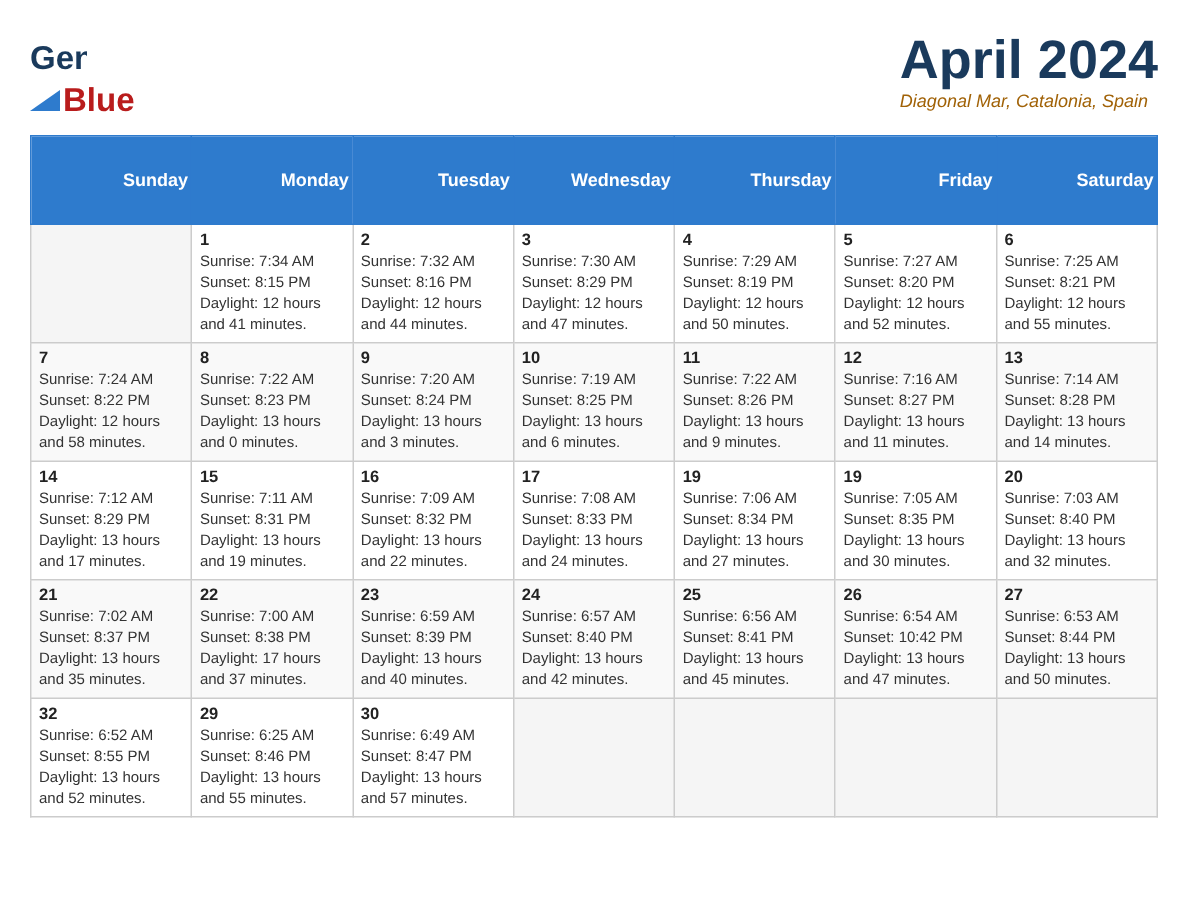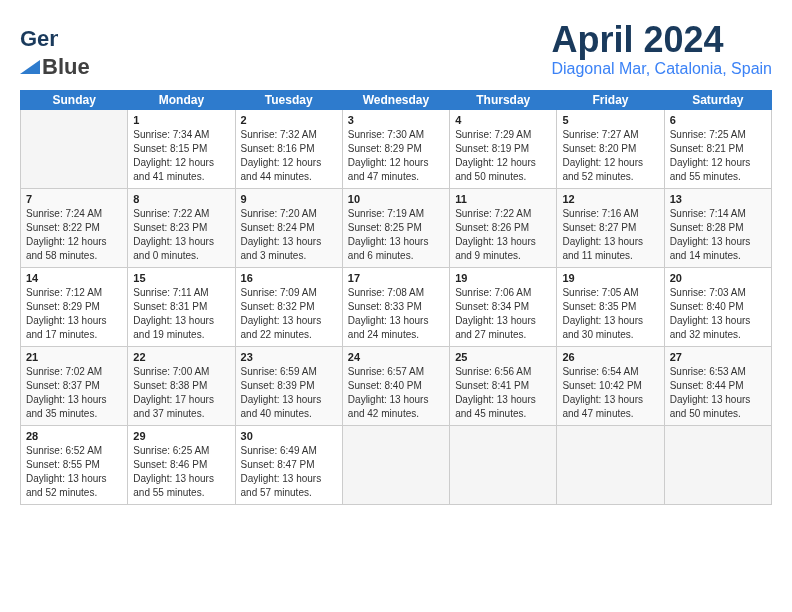--- a/index.html
+++ b/index.html
@@ -23,33 +23,34 @@
     .title-block {
       text-align: left;
     }
     .month-title {
       font-size: 36px;
       font-weight: bold;
       color: #1a3a5c;
       line-height: 1.1;
     }
     .location-title {
-      font-size: 16px;
-      color: #3b82f6;
+      font-size: 12px;
+      color: #a16207;
+      font-style: italic;
     }
     table {
       width: 100%;
       border-collapse: collapse;
       font-size: 10.5px;
     }
     thead tr th {
       background-color: #2e7bcd;
       color: #fff;
-      text-align: center;
-      padding: 2px 2px;
+      text-align: right;
+      padding: 22px 2px;
       font-size: 12px;
       font-weight: bold;
       border: 1px solid #2e7bcd;
     }
     tbody tr td {
       border: 1px solid #ccc;
       vertical-align: top;
       padding: 4px 5px;
       width: calc(100% / 7);
       min-height: 80px;
@@ -81,21 +82,21 @@
     <div style="display:flex;flex-direction:column;align-items:flex-start;">
       <div style="display:flex;align-items:center;">
         <svg width="38" height="38" viewBox="0 0 38 38">
           <text x="0" y="26" font-size="22" font-weight="bold" fill="#1a3a5c" font-family="Arial">General</text>
         </svg>
       </div>
       <div style="display:flex;align-items:center;margin-top:-4px;">
         <svg width="20" height="14" viewBox="0 0 20 14">
           <polygon points="0,14 20,0 20,14" fill="#2e7bcd"></polygon>
         </svg>
-        <span style="font-size:22px;font-weight:bold;color:#404040;font-family:Arial;margin-left:2px;">Blue</span>
+        <span style="font-size:22px;font-weight:bold;color:#b91c1c;font-family:Arial;margin-left:2px;">Blue</span>
       </div>
     </div>
   </div>
   <div class="title-block">
     <div class="month-title">April 2024</div>
     <div class="location-title">Diagonal Mar, Catalonia, Spain</div>
   </div>
 </div>
 
 <table>
@@ -331,21 +332,21 @@
           <div class="day-number">27</div>
           <div class="day-info">
             <div>Sunrise: 6:53 AM</div>
             <div>Sunset: 8:44 PM</div>
             <div>Daylight: 13 hours and 50 minutes.</div>
           </div>
         </td>
       </tr>
       <tr>
         <td>
-          <div class="day-number">28</div>
+          <div class="day-number">32</div>
           <div class="day-info">
             <div>Sunrise: 6:52 AM</div>
             <div>Sunset: 8:55 PM</div>
             <div>Daylight: 13 hours and 52 minutes.</div>
           </div>
         </td>
         <td>
           <div class="day-number">29</div>
           <div class="day-info">
             <div>Sunrise: 6:25 AM</div>

